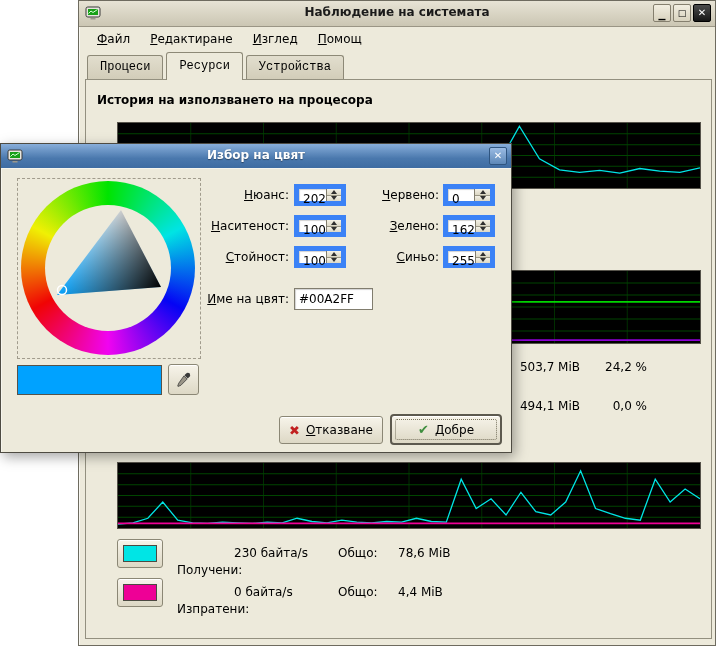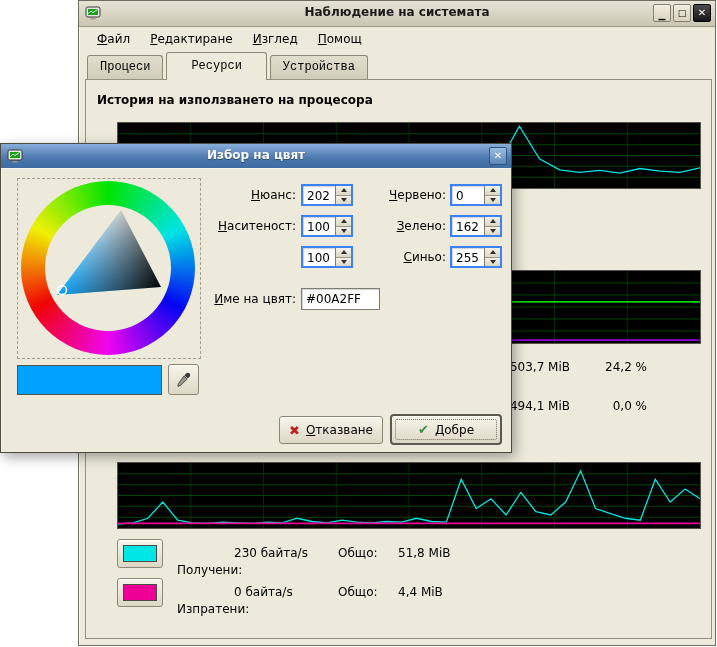--- a/index.html
+++ b/index.html
@@ -19,31 +19,31 @@
   .wbtn{width:18px;height:18px;box-sizing:border-box;border:1px solid #857f6e;border-radius:2px;
         background:linear-gradient(#F2EEE1,#D8D2BE);display:flex;align-items:center;justify-content:center;
         font-size:9px;line-height:1;cursor:default;}
   .wbtn.close-dark{background:linear-gradient(#4c4c4c,#161616);border-color:#000;color:#fff;font-size:10px;}
   .glyph-min{font-size:9px;margin-top:4px;}
   .menubar{position:absolute;top:26px;left:0;right:0;height:23px;display:flex;align-items:center;padding-left:8px;}
   .menu-item{padding:3px 10px;}
   .tabstrip{position:absolute;top:50px;left:8px;right:8px;height:28px;display:flex;align-items:flex-end;z-index:2;}
   .tab{box-sizing:border-box;border:1px solid #8d8977;border-bottom:none;border-radius:3px 3px 0 0;
        padding:4px 12px 5px;background:linear-gradient(#E2DECE,#D2CDB9);margin-right:3px;position:relative;font-family:Liberation Mono, monospace;}
-  .tab.active{background:#EDEADB;padding:6px 24px 7px;margin-bottom:-1px;z-index:3;}
+  .tab.active{background:#EDEADB;padding:6px 12px 7px;margin-bottom:-1px;z-index:3;}
   .notebook{position:absolute;left:6px;top:78px;width:625px;height:558px;border:1px solid #93907f;background:#EDEADB;text-decoration:underline;}
   .section-heading{position:absolute;left:11px;top:13px;font-weight:bold;}
   .chart{position:absolute;left:31px;width:582px;background:#000;border:1px solid #56534a;}
   .chart svg{width:100%;height:100%;display:block;}
   .chart-cpu{top:42px;height:65px;}
   .chart-mem{top:190px;height:72px;}
   .chart-net{top:382px;height:65px;}
   .mem-val{position:absolute;}
   .mrow1{top:280px;} .mrow2{top:319px;}
-  .msize{left:414px;width:80px;text-align:center;}
+  .msize{left:414px;width:80px;text-align:right;}
   .mpct{left:489px;width:72px;text-align:right;}
   .legend-row{position:absolute;left:0;right:0;height:30px;}
   .lr1{top:459px;} .lr2{top:498px;}
   .color-btn{position:absolute;left:31px;top:0;width:46px;height:29px;box-sizing:border-box;border:1px solid #8b8775;border-radius:3px;
              background:linear-gradient(#F7F4EA,#DDD8C5);display:flex;align-items:center;justify-content:center;box-shadow:inset 0 1px 0 #fff;}
   .color-swatch{width:32px;height:15px;border:1px solid #4c4a42;}
   .lg-label{position:absolute;left:91px;top:24px;}
   .lg-rate{position:absolute;left:148px;top:7px;}
   .lg-total-label{position:absolute;left:252px;top:7px;}
   .lg-total{position:absolute;left:312px;top:7px;}
@@ -56,26 +56,26 @@
   .wbtn.dlg-close{background:linear-gradient(#9ABBE3,#5d88b8);border-color:#2f5580;color:#fff;font-size:10px;}
   .dlg-body{position:absolute;top:24px;left:0;right:0;bottom:0;background:#EDEADB;box-shadow:inset 1px 1px 0 rgba(255,255,255,.5);}
   .wheel-area{position:absolute;left:16px;top:10px;width:184px;height:181px;border:1px dashed #A19C8D;box-sizing:border-box;}
   .hue-ring{position:absolute;left:3px;top:2px;width:174px;height:174px;border-radius:50%;
             background:conic-gradient(#00e400,#00e4e4 17%,#0404f4 33%,#f004f0 50%,#f00404 67%,#f0f004 83%,#00e400);}
   .ring-hole{position:absolute;left:24px;top:24px;width:126px;height:126px;border-radius:50%;background:#EDEADB;}
   .hsv-triangle{position:absolute;left:3px;top:2px;width:174px;height:174px;}
   .preview{position:absolute;left:16px;top:197px;width:145px;height:30px;border:1px solid #56534a;box-sizing:border-box;}
   .tool-btn{position:absolute;left:167px;top:196px;width:31px;height:31px;box-sizing:border-box;border:1px solid #8b8775;border-radius:3px;
             background:linear-gradient(#F7F4EA,#DDD8C5);display:flex;align-items:center;justify-content:center;padding:0;box-shadow:inset 0 1px 0 #fff;}
-  .field-row{position:absolute;left:8px;right:0;height:23px;}
+  .field-row{position:absolute;left:1px;right:0;height:23px;}
   .fr1{top:16px;} .fr2{top:47px;} .fr3{top:78px;} .fr-name{top:120px;}
   .flabel{position:absolute;top:0;line-height:23px;text-align:right;white-space:nowrap;}
   .flabel.c1{left:170px;width:117px;}
   .flabel.c2{left:326px;width:111px;}
-  .spin{position:absolute;top:0;height:22px;box-sizing:border-box;background:#fff;border:2px solid #3b82f6;
+  .spin{position:absolute;top:0;height:22px;box-sizing:border-box;background:#fff;border:5px solid #3b82f6;
         box-shadow:inset 1px 1px 1px rgba(0,0,0,.18);display:flex;}
   .spin.s1{left:292px;width:52px;}
   .spin.s2{left:441px;width:52px;}
   .spin-val{flex:1;padding:3px 0 0 4px;}
   .spin-arrows{width:15px;border-left:1px solid #817d6e;display:flex;flex-direction:column;}
   .sa{flex:1;background:linear-gradient(#F4F1E6,#DCD7C4);display:flex;align-items:center;justify-content:center;}
   .sa.up{border-bottom:1px solid #9b9786;}
   .tri-up{width:0;height:0;border-left:3px solid transparent;border-right:3px solid transparent;border-bottom:4px solid #2f2f2f;}
   .tri-down{width:0;height:0;border-left:3px solid transparent;border-right:3px solid transparent;border-top:4px solid #2f2f2f;}
   .name-input{position:absolute;left:292px;top:0;width:79px;height:22px;box-sizing:border-box;background:#fff;
@@ -195,21 +195,21 @@
           </svg>
         </div>
 
       <div class="legend-row lr1">
         <span class="color-btn">
             <span class="color-swatch" style="background: rgb(0, 229, 229);"></span>
           </span>
         <span class="lg-label">Получени:</span>
         <span class="lg-rate">230 байта/s</span>
         <span class="lg-total-label">Общо:</span>
-        <span class="lg-total">51,8 MiB</span>
+        <span class="lg-total">78,6 MiB</span>
       </div>
       <div class="legend-row lr2">
         <span class="color-btn">
             <span class="color-swatch" style="background: rgb(238, 0, 150);"></span>
           </span>
         <span class="lg-label">Изпратени:</span>
         <span class="lg-rate">0 байта/s</span>
         <span class="lg-total-label">Общо:</span>
         <span class="lg-total">4,4 MiB</span>
       </div>
@@ -313,20 +313,21 @@
                 <i class="tri-up"></i>
               </span>
               <span class="sa">
                 <i class="tri-down"></i>
               </span>
             </span>
         </div>
       </div>
 
       <div class="field-row fr3">
+        <label class="flabel c1"><u>С</u><span>тойност:</span></label>
         <div class="spin s1">
           <span class="spin-val">100</span>
           <span class="spin-arrows">
               <span class="sa up">
                 <i class="tri-up"></i>
               </span>
               <span class="sa">
                 <i class="tri-down"></i>
               </span>
             </span>

